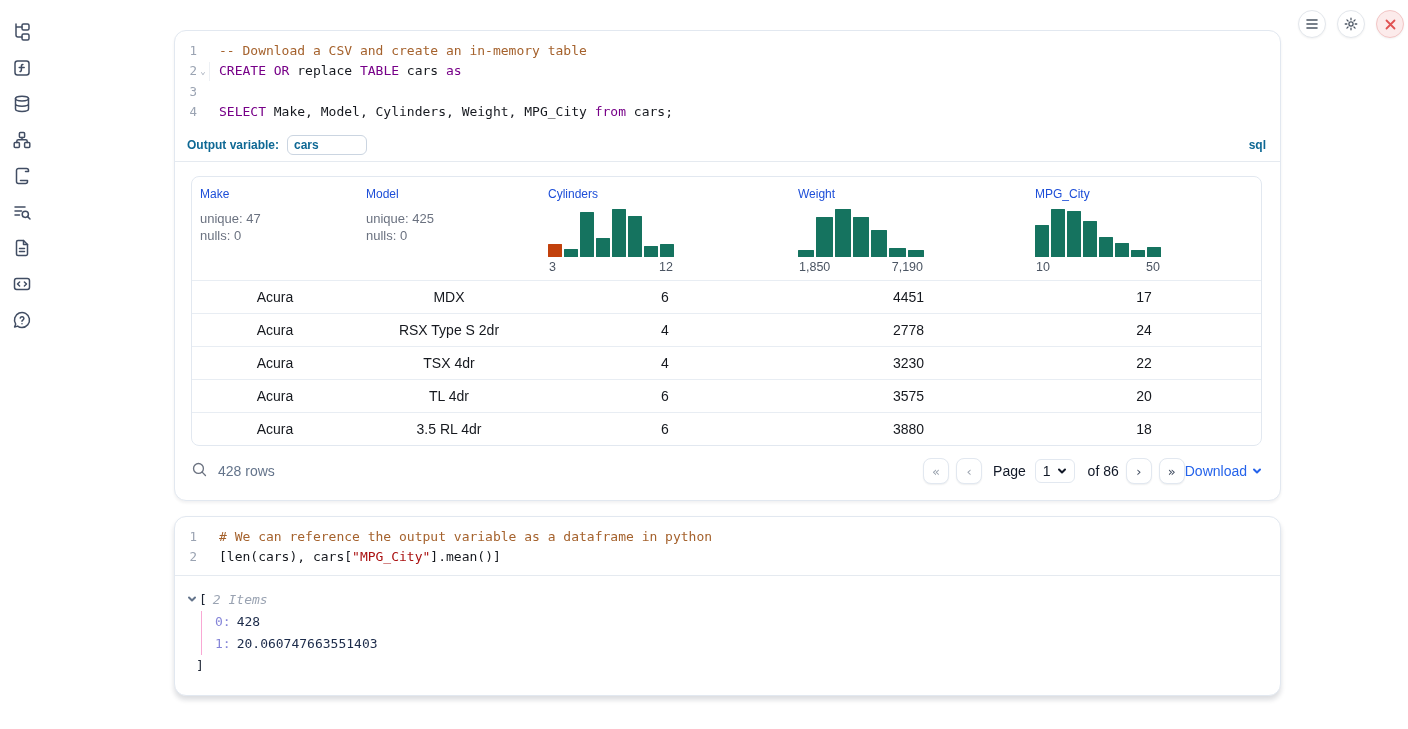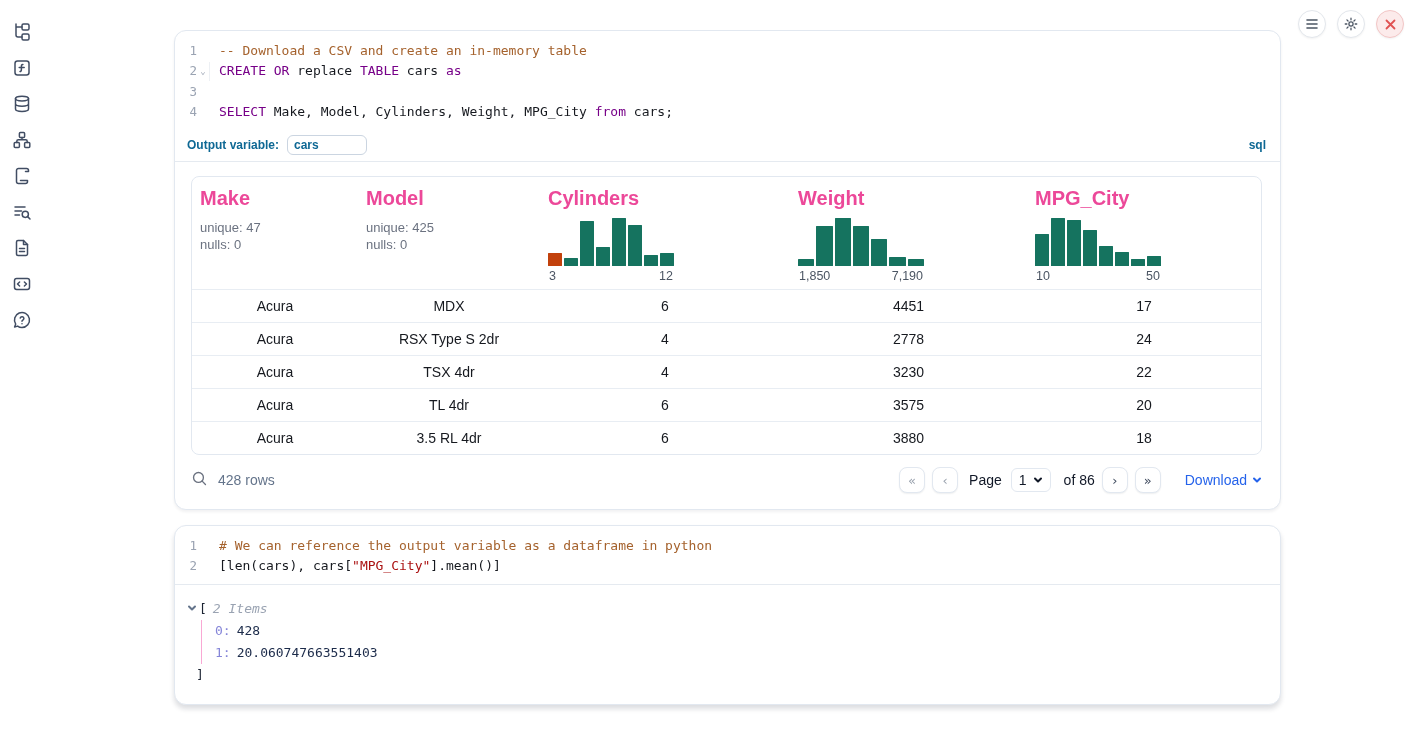--- a/index.html
+++ b/index.html
@@ -50,21 +50,21 @@
                   border-radius:6px; font-size:12px; font-weight:bold; color:var(--accent,#0e6894);
                   padding:0 6px; font-family:"Liberation Sans", sans-serif; }
   .lang-label { margin-left:auto; font-size:12px; font-weight:bold; color:var(--accent,#0e6894); }
 
   
   .table-wrap { padding:14px 18px 0 16px; }
   .dtable { border:1px solid #e2e8f0; border-radius:8px; overflow:hidden; }
   .drow { display:grid; grid-template-columns:166px 182px 250px 237px 1fr; }
   .dheader { padding:10px 0 6px 0; }
   .dheader .hcell { padding:0 8px; }
-  .hname { font-size:20px; color:#ec4899;font-weight:bold; }
+  .hname { font-size:12px; color:#1d4ed8; }
   .hstats { margin-top:9px; font-size:13px; color:#6b7280; line-height:17px; }
   .hist { margin-top:6px; width:126px; }
   .hist-bars { display:flex; align-items:flex-end; gap:2px; height:50px; }
   .hist-bar { flex:1; background:var(--green,#15735f); border-radius:0.5px; }
   .hist-axis { display:flex; justify-content:space-between; font-size:12.5px; color:#4b5563;
                margin-top:3px; padding:0 1px; }
   .dbody .drow { border-top:1px solid #e8edf3; height:33px; align-items:center; }
   .dbody .dcell { padding:0 8px; font-size:14px; color:#16191f; white-space:nowrap; overflow:hidden;text-align:center; }
 
   
@@ -76,21 +76,21 @@
   .pg-btn { width:26px; height:26px; border:1px solid #e2e8f0; border-radius:8px; background:#fff;
             box-shadow:0 1px 1.5px rgba(15,23,42,.07); display:flex; align-items:center;
             justify-content:center; font-size:13px; cursor:pointer; color:#3f4a5e;
             font-family:"DejaVu Sans", sans-serif; }
   .pg-btn.disabled { color:#9aa2ae; }
   .pg-label { font-size:14px; color:#111827; font-weight:500; margin-left:4px; }
   .pg-select { display:flex; align-items:center; gap:6px; border:1px solid #e2e8f0; border-radius:6px;
                height:24px; padding:0 7px; font-size:14px; color:#111827; margin:0 2px; cursor:pointer; }
   .pg-select svg, .dl-link svg { width:10px; height:10px; stroke-width:2; fill:none; stroke-linecap:round; stroke-linejoin:round; }
   .pg-select svg { stroke:#111827; }
-  .dl-link { margin-left:24px; display:flex; align-items:center; gap:5px; font-size:14px;
+  .dl-link { display:flex; align-items:center; gap:5px; font-size:14px;
              color:var(--link,#2563eb); cursor:pointer; }
   .dl-link svg { stroke:var(--link,#2563eb); }
 
   
   .cell-divider { border-top:1px solid #e5eaf0; }
   .tree { padding:13px 16px 18px 12px; font-family:"DejaVu Sans Mono", monospace;
           font-size:13px; line-height:22px; color:#1c2433; }
   .tree-head { display:flex; align-items:center; }
   .tree-chevron svg { width:10px; height:10px; stroke:#64748b; stroke-width:2; fill:none;
                       stroke-linecap:round; stroke-linejoin:round; margin-right:2px; }

